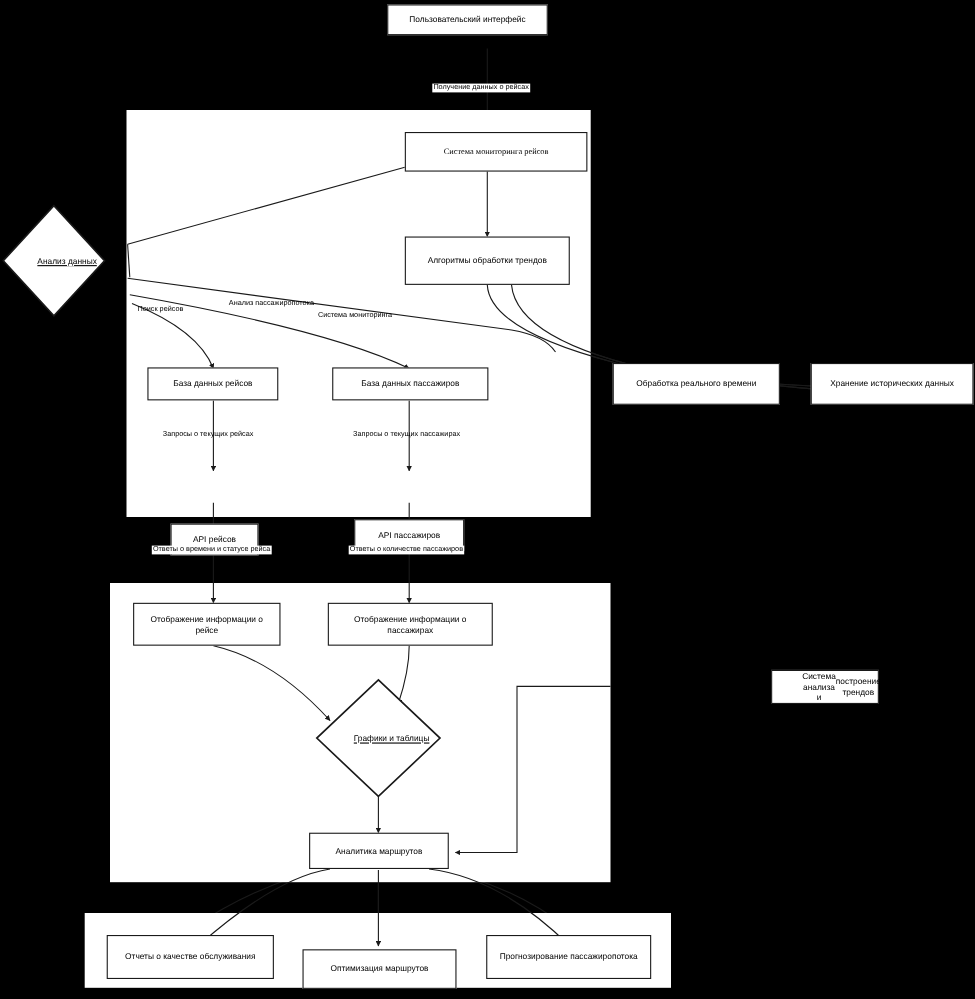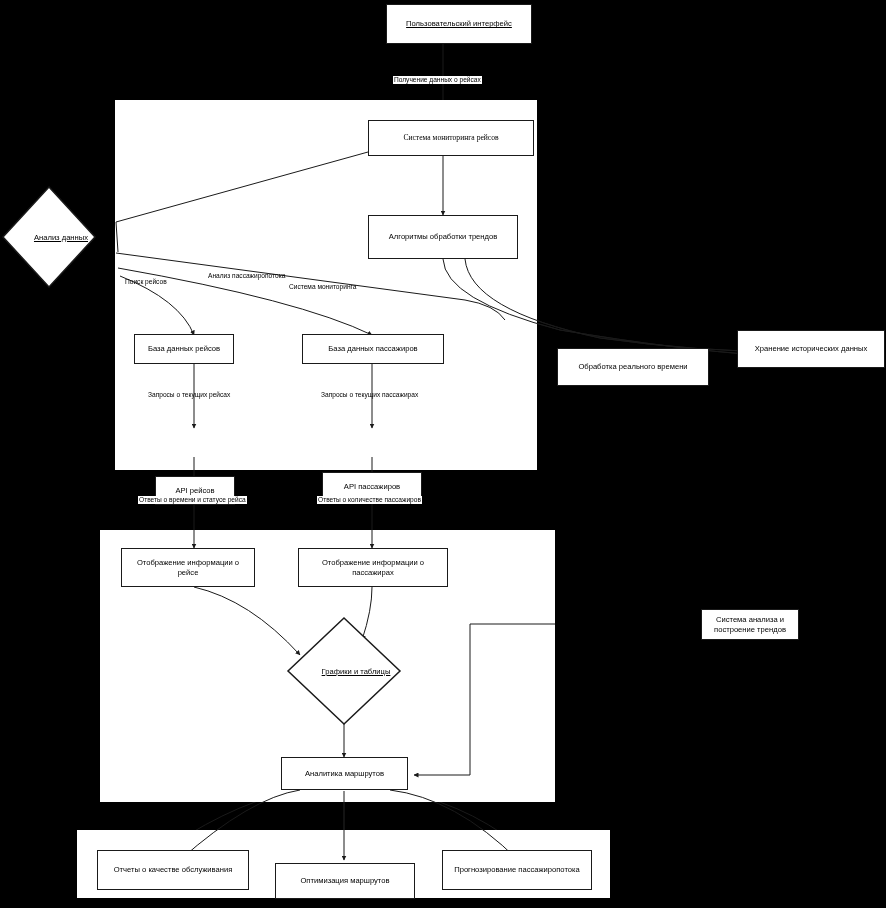--- a/index.html
+++ b/index.html
@@ -141,66 +141,66 @@
     <path d="M 194 587 Q 250 600 300 655" marker-end="url(#arrow2)"></path>
     <path d="M 372 587 Q 372 610 362 640" marker-end="url(#arrow2)"></path>
     <path d="M 344 723 L 344 757" marker-end="url(#arrow2)"></path>
     <path d="M 555 624 L 470 624 L 470 775 L 414 775" marker-end="url(#arrow2)"></path>
     <path d="M 300 790 Q 250 798 180 860" marker-end="url(#arrow2)"></path>
     <path d="M 344 791 L 344 860" marker-end="url(#arrow2)"></path>
     <path d="M 390 790 Q 455 798 518 860" marker-end="url(#arrow2)"></path>
   </g>
 </svg>
 
-<div class="node" style="left:386px; top:4px; width:146px; height:40px;text-decoration:underline;">Пользовательский интерфейс</div>
+<div class="node" style="left:352px; top:4px; width:146px; height:28px;">Пользовательский интерфейс</div>
 
 <div class="edge-label" style="left:393px; top:76px;">Получение данных о рейсах</div>
 
 <div class="node" style="left:368px; top:120px; width:166px; height:36px;font-family:Liberation Serif, serif;">Система мониторинга рейсов</div>
 
 <div class="node" style="left:368px; top:215px; width:150px; height:44px;">Алгоритмы обработки трендов</div>
 
 <div class="diamond" style="left:1px; top:185px; width:96px; height:104px;">
   <svg width="96" height="104" viewBox="0 0 96 104" xmlns="http://www.w3.org/2000/svg">
     <polygon points="48,2 94,52 48,102 2,52" fill="#ffffff" stroke="#1a1a1a" stroke-width="1.5"></polygon>
   </svg>
   <div class="dlabel">Анализ данных</div>
 </div>
 
 <div class="edge-label plain" style="left:124px; top:278px;">Поиск рейсов</div>
 <div class="edge-label plain" style="left:207px; top:272px;">Анализ пассажиропотока</div>
 <div class="edge-label plain" style="left:288px; top:283px;">Система мониторинга</div>
 
-<div class="node" style="left:134px; top:334px; width:100px; height:30px;">База данных рейсов</div>
+<div class="node" style="left:134px; top:334px; width:119px; height:30px;">База данных рейсов</div>
 <div class="node" style="left:302px; top:334px; width:142px; height:30px;">База данных пассажиров</div>
 
 <div class="edge-label plain" style="left:147px; top:391px;">Запросы о текущих рейсах</div>
 <div class="edge-label plain" style="left:320px; top:391px;">Запросы о текущих пассажирах</div>
 
 <div class="node" style="left:155px; top:428px; width:80px; height:29px;margin-top:48px;">API рейсов</div>
 <div class="node" style="left:322px; top:428px; width:100px; height:29px;margin-top:44px;">API пассажиров</div>
 
-<div class="node thin" style="left:557px; top:348px; width:152px; height:38px;">Обработка реального времени</div>
+<div class="node thin" style="left:557px; top:330px; width:152px; height:38px;">Обработка реального времени</div>
 <div class="node thin" style="left:737px; top:330px; width:148px; height:38px;">Хранение исторических данных</div>
 
 <div class="edge-label" style="left:138px; top:496px;">Ответы о времени и статусе рейса</div>
 <div class="edge-label" style="left:317px; top:496px;">Ответы о количестве пассажиров</div>
 
 <div class="node" style="left:121px; top:548px; width:134px; height:39px;">Отображение информации о рейсе</div>
 <div class="node" style="left:298px; top:548px; width:150px; height:39px;">Отображение информации о пассажирах</div>
 
 <div class="diamond" style="left:286px; top:616px; width:116px; height:110px;">
   <svg width="116" height="110" viewBox="0 0 116 110" xmlns="http://www.w3.org/2000/svg">
     <polygon points="58,2 114,55 58,108 2,55" fill="#ffffff" stroke="#1a1a1a" stroke-width="1.5"></polygon>
   </svg>
   <div class="dlabel">Графики и таблицы</div>
 </div>
 
 <div class="node" style="left:281px; top:757px; width:127px; height:33px;">Аналитика маршрутов</div>
 
-<div class="node thin" style="left:701px; top:609px; width:98px; height:31px; flex-direction:column;">
+<div class="node thin" style="left:701px; top:609px; width:98px; height:31px; flex-direction:row;padding-left:34px;">
   <span>Система анализа и</span>
   <span>построение трендов</span>
 </div>
 
 <div class="node" style="left:97px; top:850px; width:152px; height:40px;">Отчеты о качестве обслуживания</div>
 <div class="node" style="left:275px; top:863px; width:140px; height:36px;">Оптимизация маршрутов</div>
 <div class="node" style="left:442px; top:850px; width:150px; height:40px;">Прогнозирование пассажиропотока</div>
 
 </body></html>

